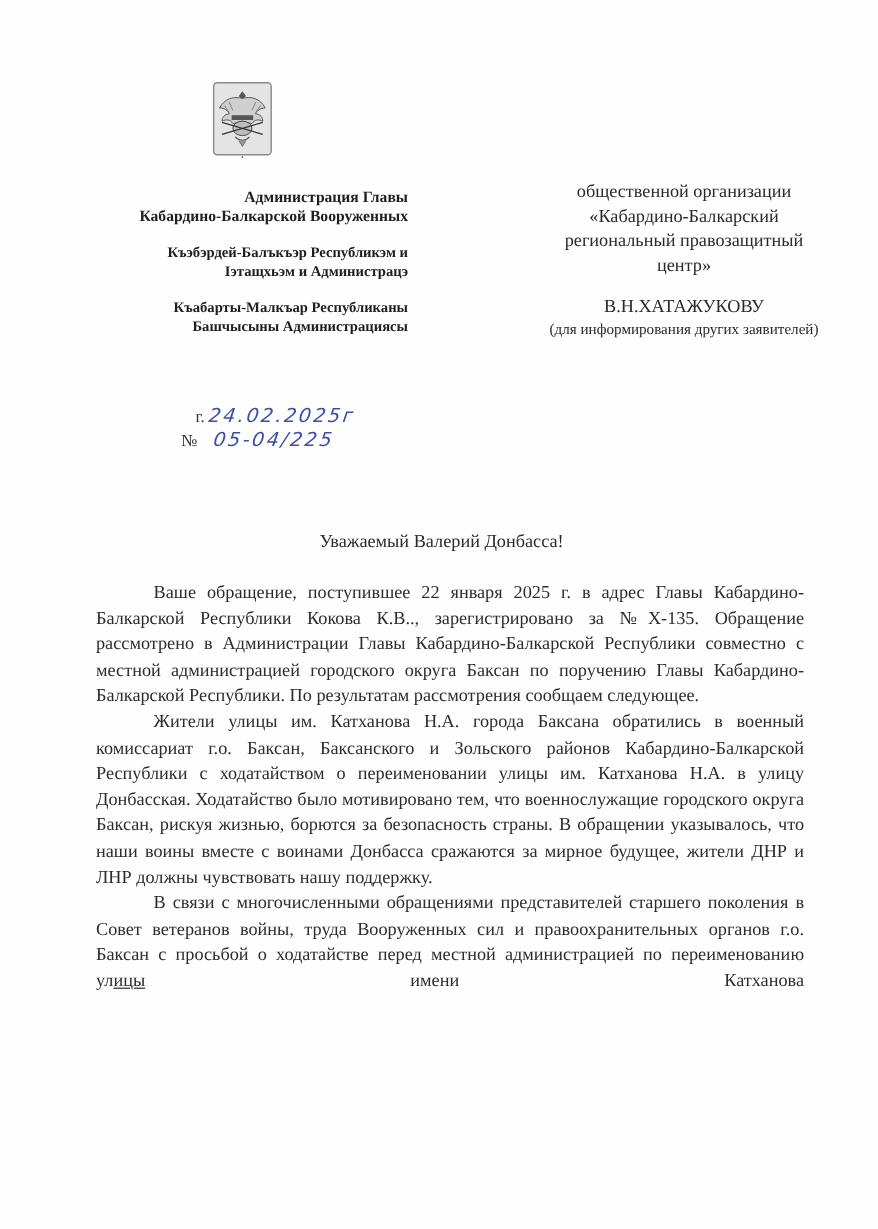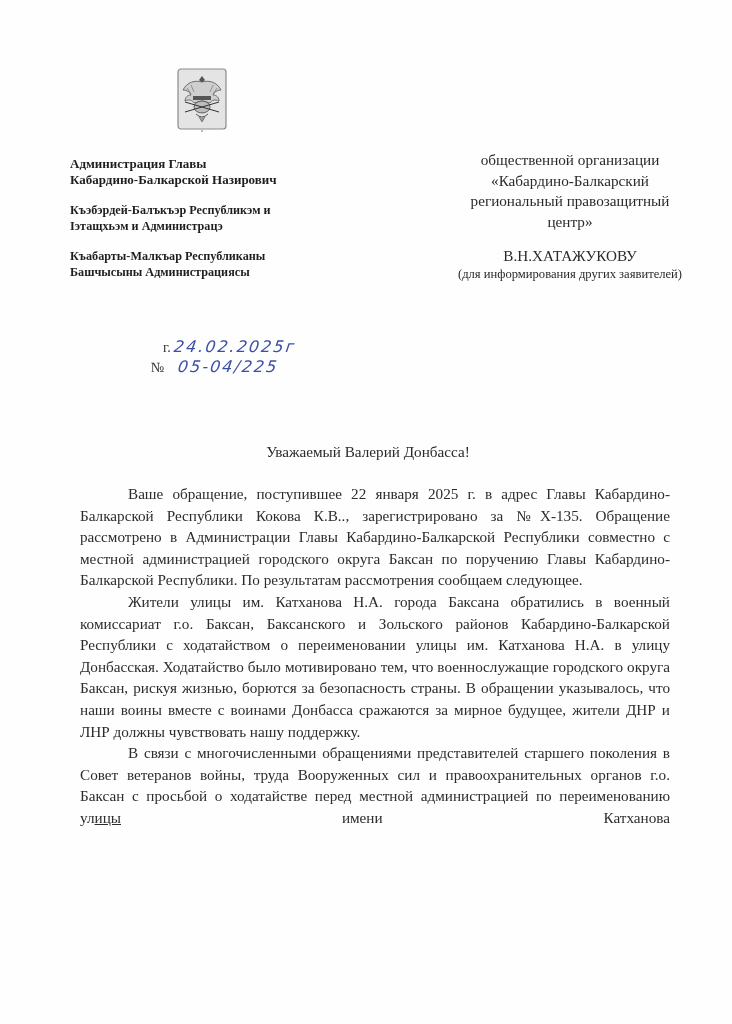--- a/index.html
+++ b/index.html
@@ -14,21 +14,21 @@
 
   
   .emblem {
     position: absolute; left: 177px; top: 68px; width: 50px; height: 64px;
   }
   .emblem svg { width: 100%; height: 100%; display: block; }
 
   
   .org-block {
     position: absolute; left: 70px; top: 156px; width: 270px;
-    text-align: left; font-weight: bold; color: #1e1e1e;
+    text-align: right; font-weight: bold; color: #1e1e1e;
   }
   .org-group { margin-bottom: 14px; }
   .org-line { font-size: 12.6px; line-height: 16px; white-space: nowrap; }
   .org-group.main .org-line { font-size: 13px; }
   .org-group.kbd .org-line { font-size: 12.2px; }
   .org-group.krc .org-line { font-size: 12.2px; }
 
   
   .reg {
     position: absolute; left: 148px; top: 337px; width: 200px;
@@ -89,21 +89,21 @@
       <path d="M8 44 L42 34 M8 34 L42 44" stroke="#333" stroke-width="1"></path>
       <path d="M19 46 Q25 52 31 46" fill="none" stroke="#555" stroke-width="1"></path>
       <path d="M22 49 l3 5 3 -5" fill="#999" stroke="#555" stroke-width="0.6"></path>
       <circle cx="25" cy="63" r="0.8" fill="#666"></circle>
     </svg>
   </div>
 
   <div class="org-block">
     <div class="org-group main">
       <div class="org-line">Администрация Главы</div>
-      <div class="org-line">Кабардино-Балкарской Назирович</div>
+      <div class="org-line">Кабардино-Балкарской Вооруженных</div>
     </div>
     <div class="org-group kbd">
       <div class="org-line">Къэбэрдей-Балъкъэр Республикэм и</div>
       <div class="org-line">Іэтащхьэм и Администрацэ</div>
     </div>
     <div class="org-group krc">
       <div class="org-line">Къабарты-Малкъар Республиканы</div>
       <div class="org-line">Башчысыны Администрациясы</div>
     </div>
   </div>

